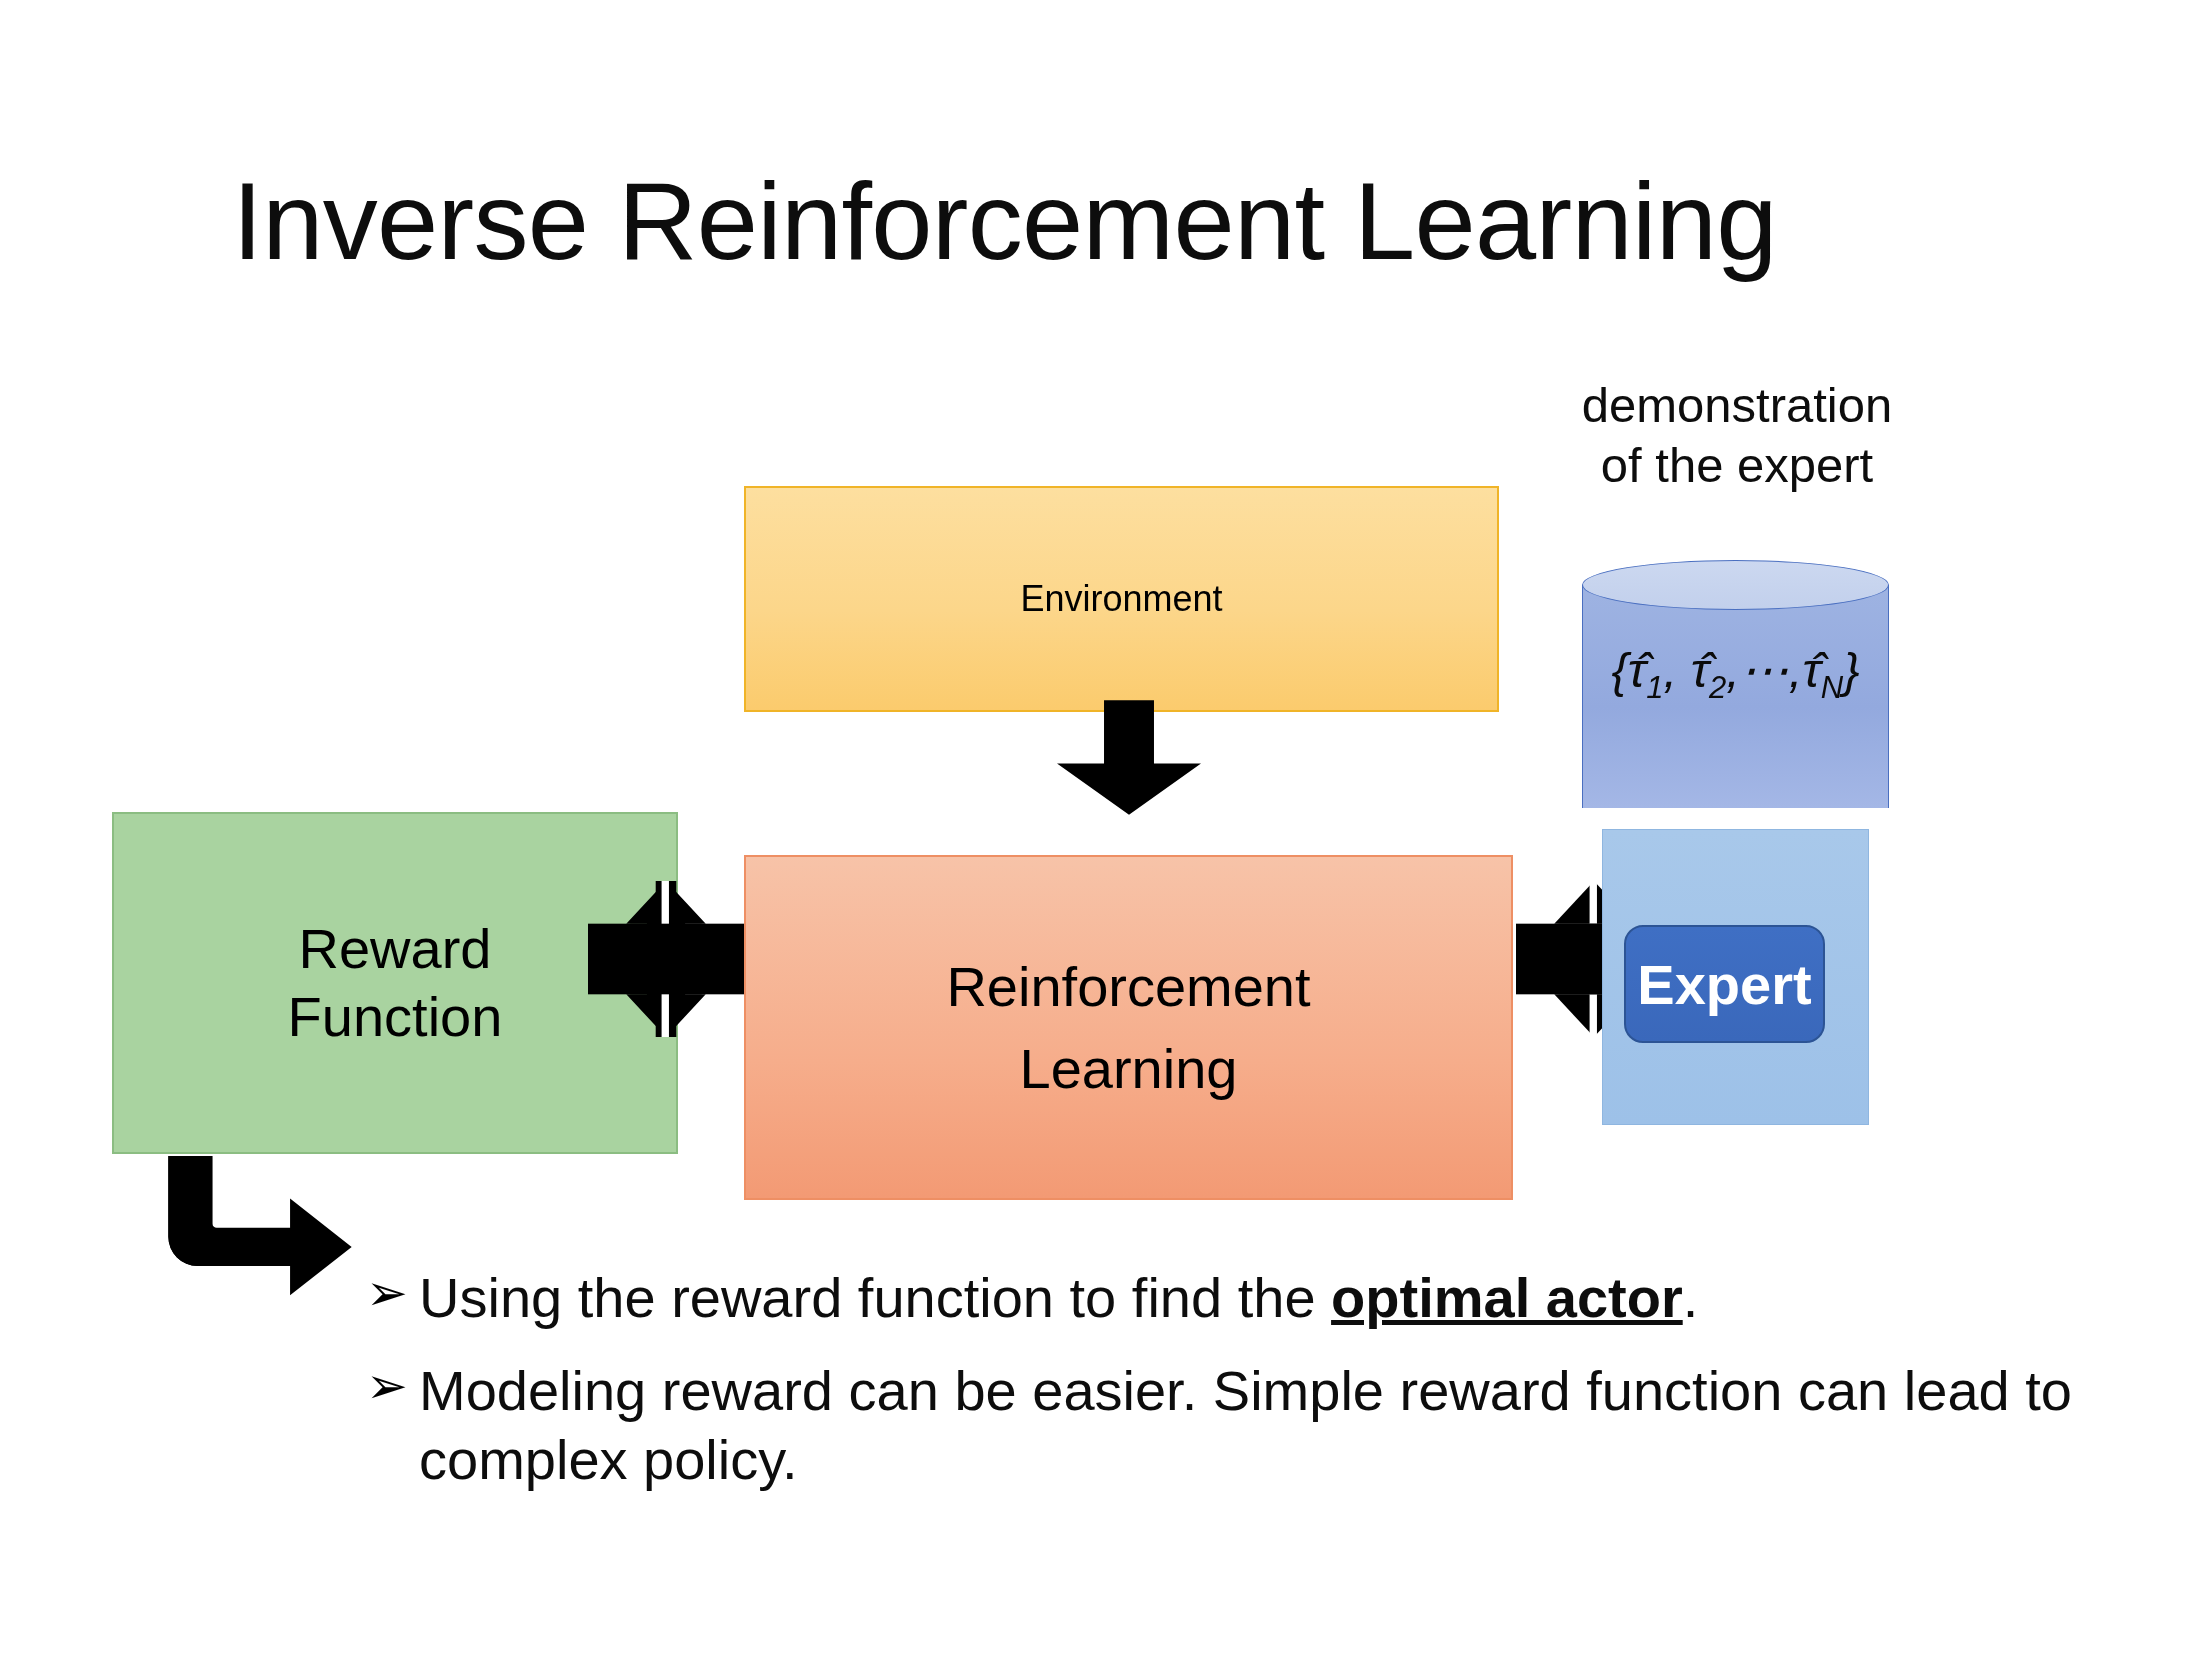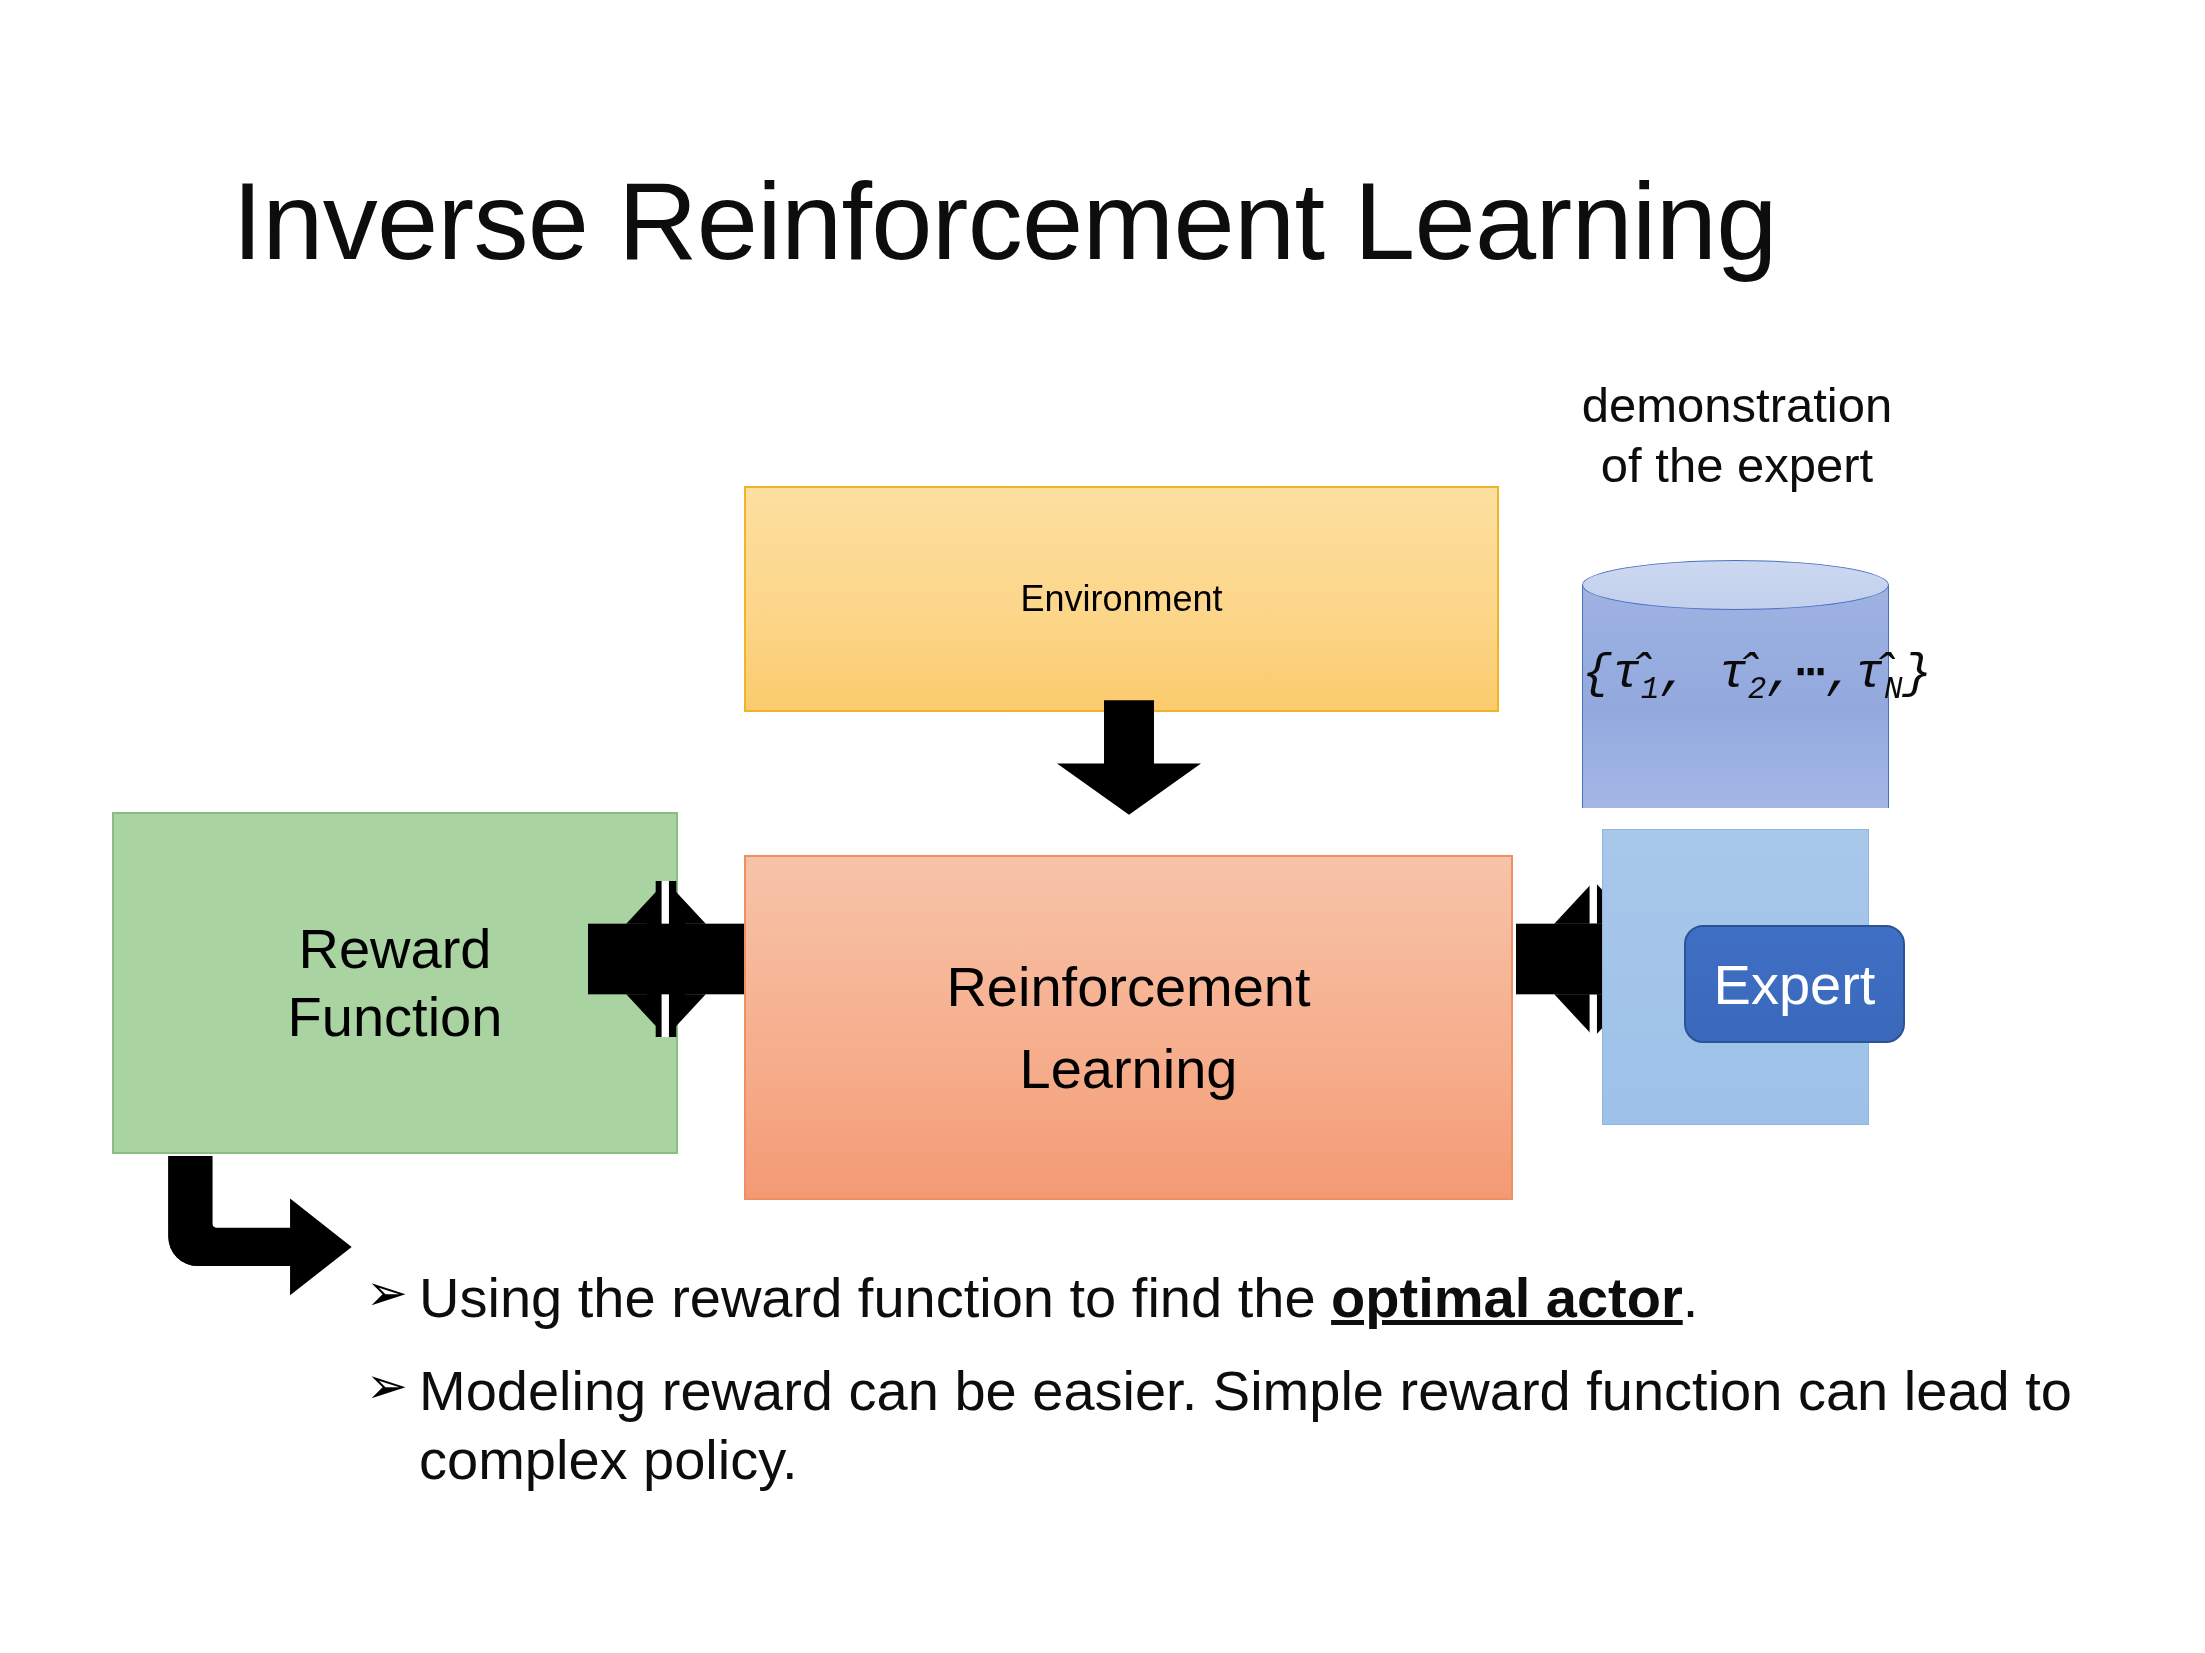--- a/index.html
+++ b/index.html
@@ -133,47 +133,48 @@
     border-radius: 50%;
     background: linear-gradient(180deg, #ccd8f0 0%, #c2d0ec 100%);
     border: 1.5px solid #4a6fc0;
   }
   #cyl-label {
     position: absolute;
     left: 0;
     top: 82px;
     width: 307px;
     text-align: center;
-    font-family: Liberation Mono, monospace;
+    font-family: Liberation Sans, sans-serif;
     font-style: italic;
     font-size: 49px;
     color: #0b0b0b;
     white-space: nowrap;
   }
   #cyl-label .sub {
     font-size: 31px;
     vertical-align: sub;
     font-style: italic;
   }
   #cyl-label .hat {
     position: relative;
     display: inline-block;
   }
 
   
   #expert-box {
-    left: 1684px;
+    left: 1624px;
     top: 925px;
-    width: 221px;
+    width: 201px;
     height: 118px;
     background: linear-gradient(180deg, #3f6fc4 0%, #3a68bb 100%);
     border: 2.9px solid #2c5495;
     border-radius: 19px;
     color: #ffffff;
     font-size: 56px;
+    font-weight: bold;
   }
 
   
   #demo-caption {
     position: absolute;
     left: 1557px;
     top: 376px;
     width: 360px;
     text-align: center;
     font-size: 49px;

